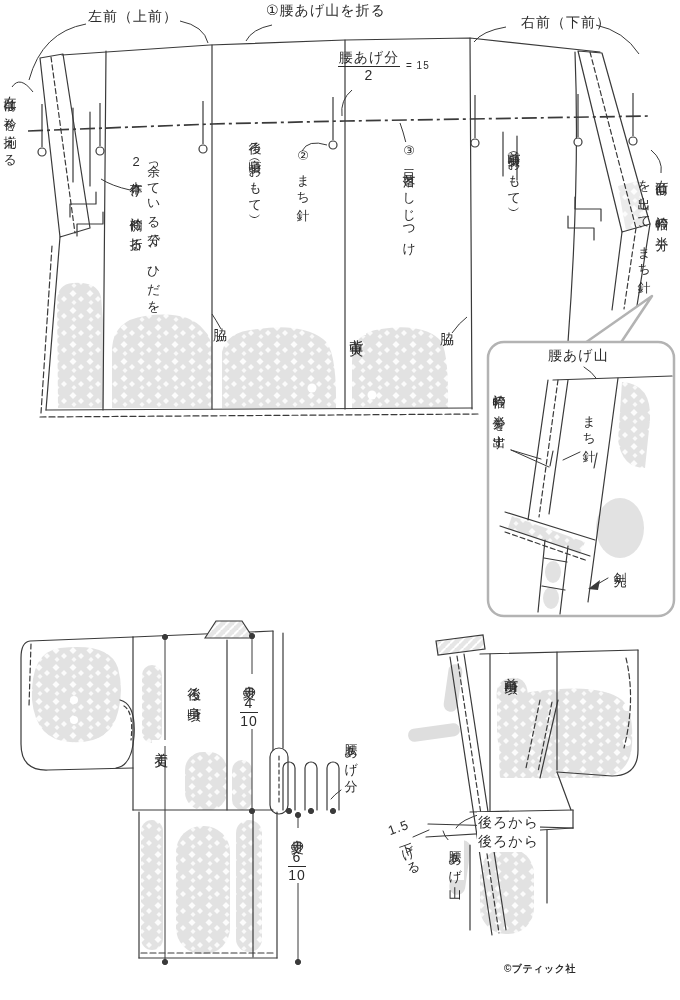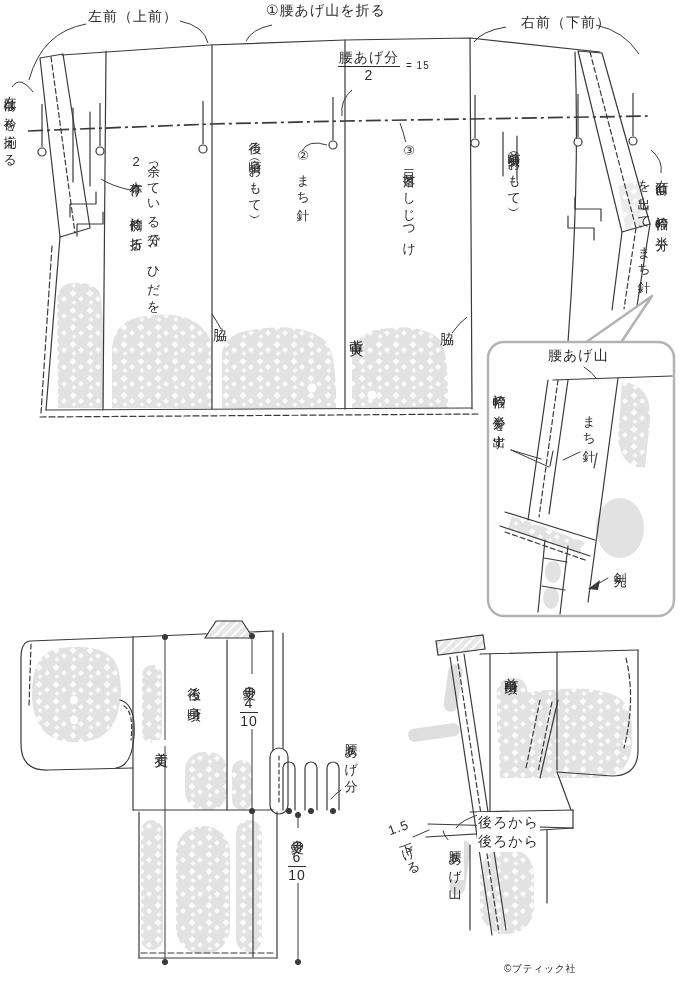--- a/index.html
+++ b/index.html
@@ -17,21 +17,21 @@
   .vwrap > div{margin:0 2px;}
   .fs14{font-size:14px;}
   .fs15{font-size:10px;}
   .bgw{background:#fff;padding:1px 1px;}
   .frac{display:flex;flex-direction:column;align-items:center;line-height:1.05;}
   .fbar{display:block;border-top:1.5px solid #2b2b2b;margin:1px 0;}
   .fbar.w18{width:18px;} .fbar.w64{width:62px;}
   .formula{display:flex;align-items:center;gap:6px;font-size:14px;}
   .colstack{display:flex;flex-direction:column;align-items:center;}
   .rot{transform:rotate(-20deg);transform-origin:top left;}
-  .bold{font-weight:normal;}
+  .bold{font-weight:bold;}
 </style>
 </head>
 <body>
 
 <div id="stage">
 
 <svg width="680" height="1000" viewBox="0 0 680 1000">
   <defs>
     <pattern id="hana" width="17" height="17" patternUnits="userSpaceOnUse">
       <rect width="17" height="17" fill="#e2e2e2"></rect>

